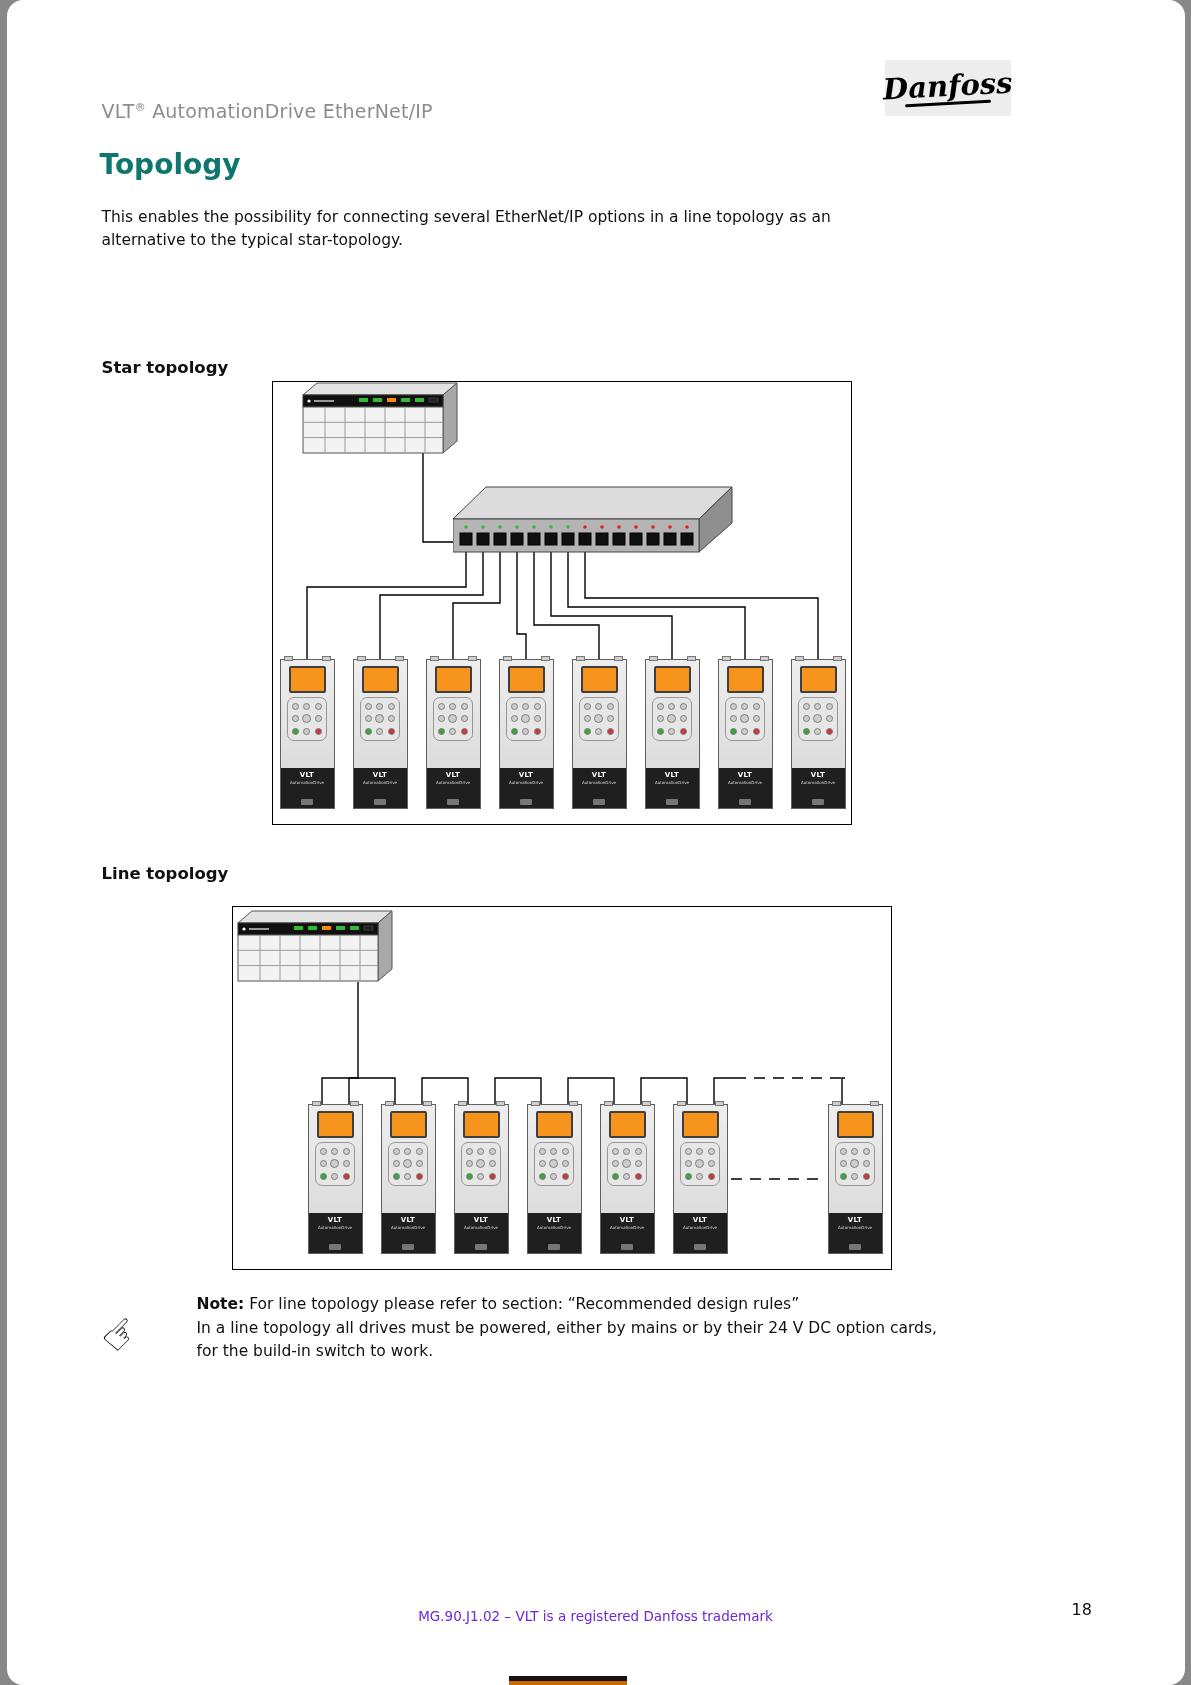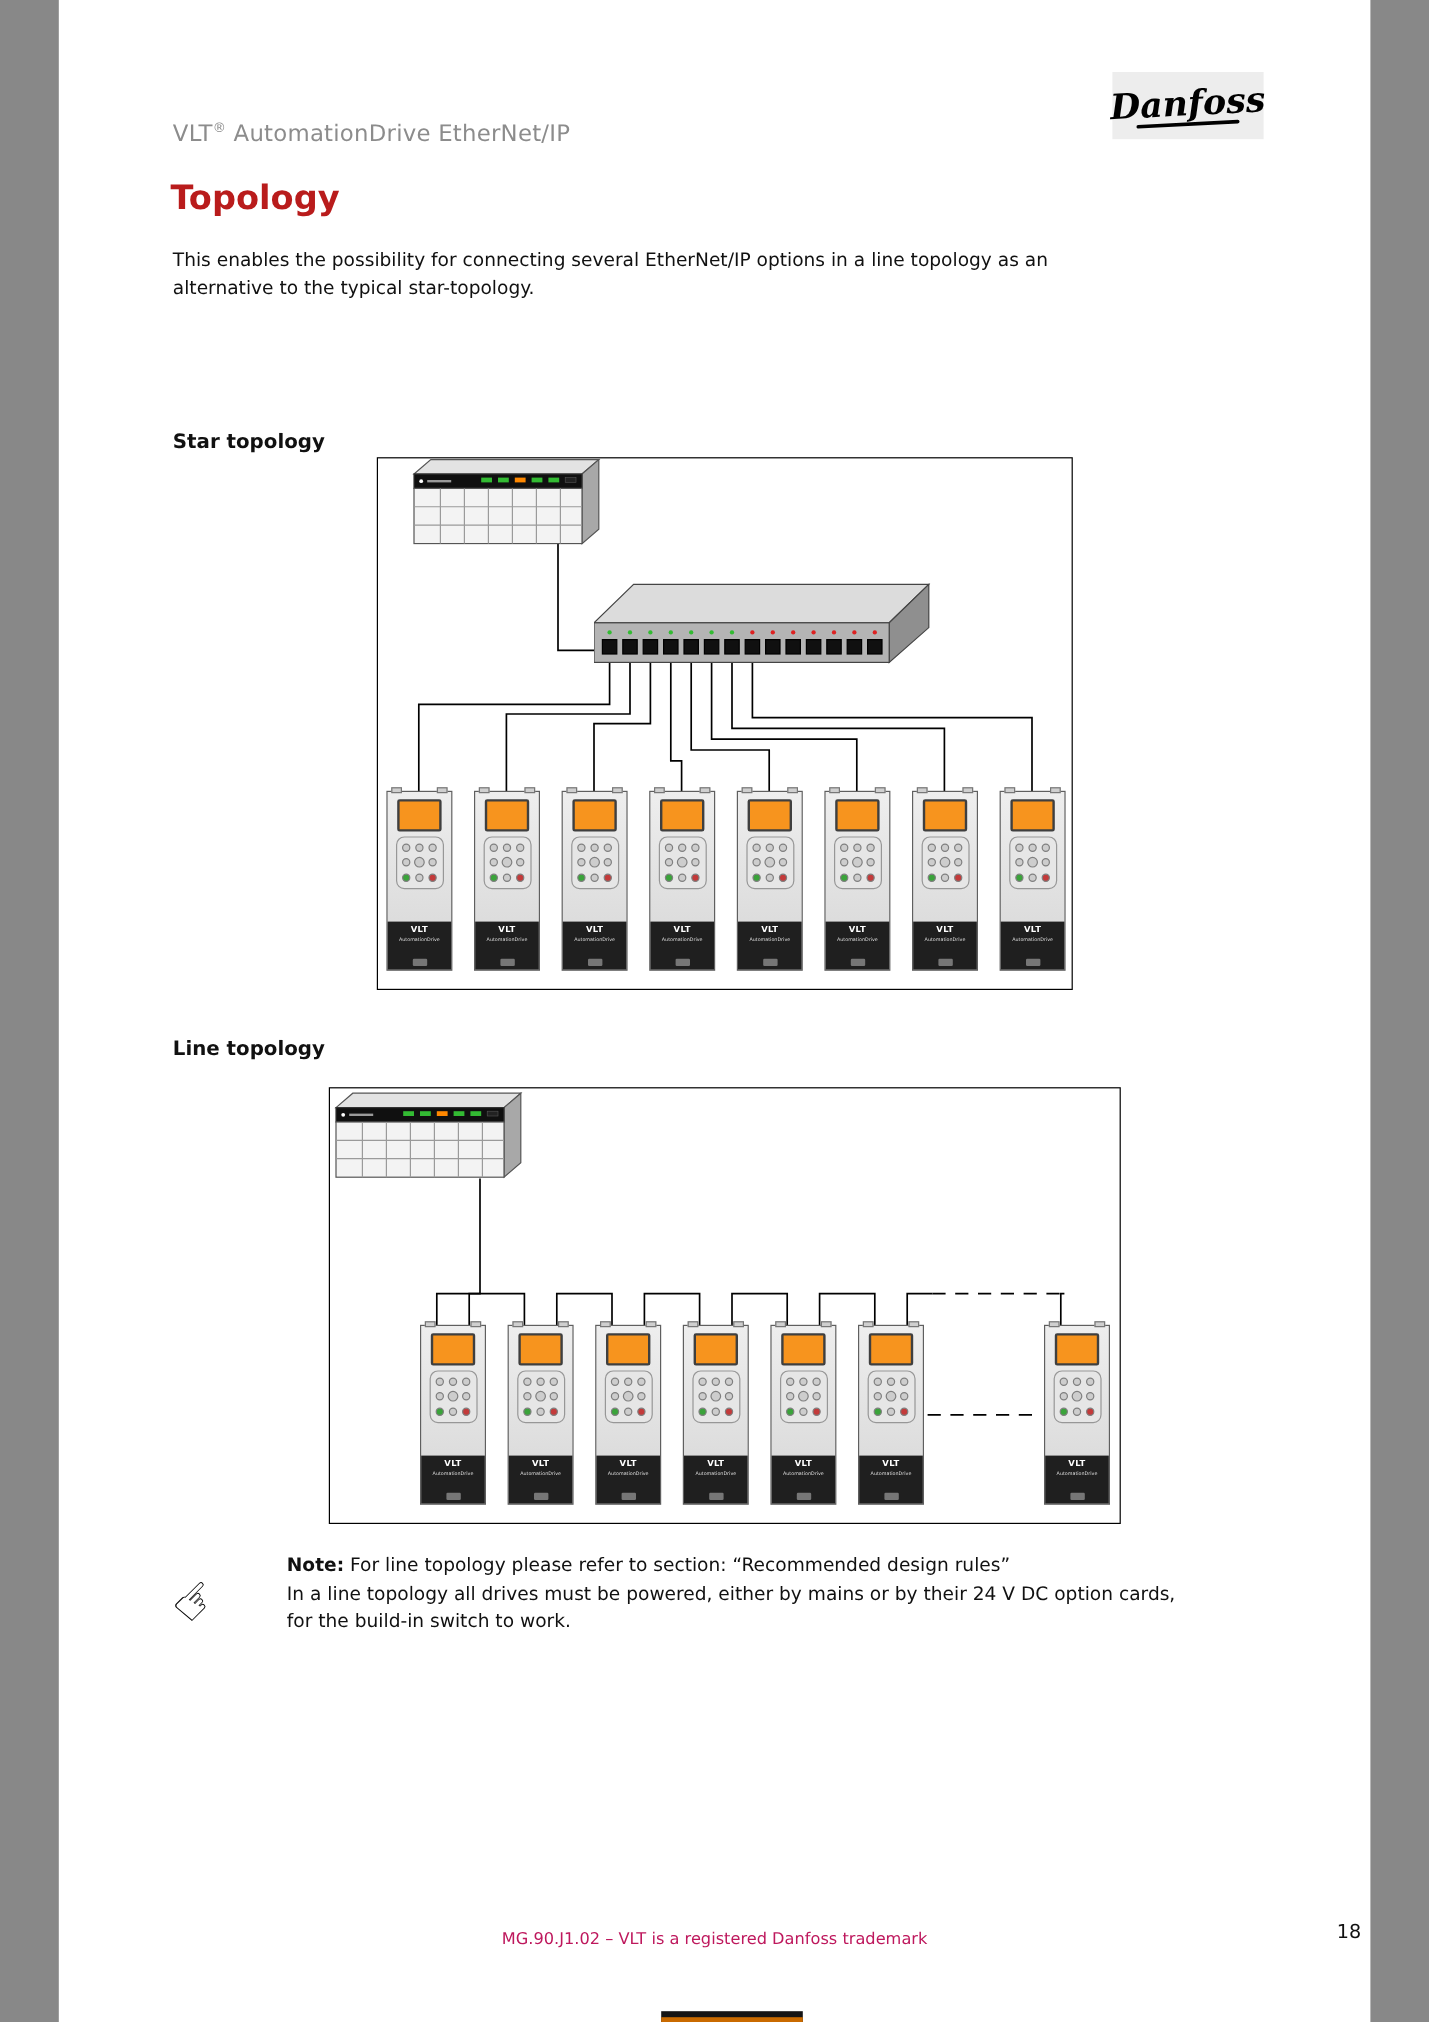--- a/index.html
+++ b/index.html
@@ -1,20 +1,20 @@
 <!DOCTYPE html>
 <html><head>
 <meta charset="utf-8">
 <style>
   * { margin:0; padding:0; box-sizing:border-box; }
   html,body { background:#888; }
   .page {
-    position:relative; width:1093px; height:1685px; margin:0 auto;
+    position:relative; width:1178px; height:1685px; margin:0 auto;
     background:#ffffff; overflow:hidden;
-    font-family:"DejaVu Sans", sans-serif; color:#111;
+    font-family:"DejaVu Sans", sans-serif; color:#111;border-radius:16px;
   }
 
   
   .product-title {
     position:absolute; left:95px; top:100px;
     font-size:19px; color:#8c8c8c; letter-spacing:.2px;
   }
   .product-title sup { font-size:11px; }
   .logo-box {
     position:absolute; left:878px; top:60px; width:126px; height:56px;
@@ -26,21 +26,21 @@
     font-size:29px; color:#000; transform:rotate(-3deg); line-height:1;
   }
   .logo-swash {
     width:86px; height:3px; background:#000; margin-top:1px;
     transform:rotate(-3deg); border-radius:2px;
   }
 
   
   .page-title {
     position:absolute; left:93px; top:148px;
-    font-size:28px; font-weight:bold; color:#b91c1c;
+    font-size:28px; font-weight:bold; color:#0f766e;
   }
   .tline { white-space:nowrap; font-size:15.5px; line-height:22.5px; }
   .para-1 { position:absolute; left:95px; top:206px; }
   .para-2 { position:absolute; left:95px; top:296px; }
   .sec-heading {
     position:absolute; left:95px; font-size:16.5px; font-weight:bold;
   }
   .sec-star { top:358px; }
   .sec-line { top:864px; }
 
@@ -106,21 +106,21 @@
     font-size:42px; color:#000; display:inline-block;
     transform:rotate(-45deg);
   }
   .note-text { position:absolute; left:150px; top:1293px; }
   .note-text .tline { font-size:15.5px; line-height:23.5px;margin-left:40px; }
   .b { font-weight:bold; }
 
   
   .footer-text {
     position:absolute; left:0; top:1608px; width:100%;
-    text-align:center; font-size:13.5px; color:#be185d;
+    text-align:center; font-size:13.5px; color:#6d28d9;
   }
   .page-number { position:absolute; left:1065px; top:1600px; font-size:16px; }
   .page-edge-artifact {
     position:absolute; left:502px; top:1676px; width:118px; height:9px;
     background:#141414; border-bottom:4px solid #c96a00;
   }
 </style>
 </head>
 <body>
 

